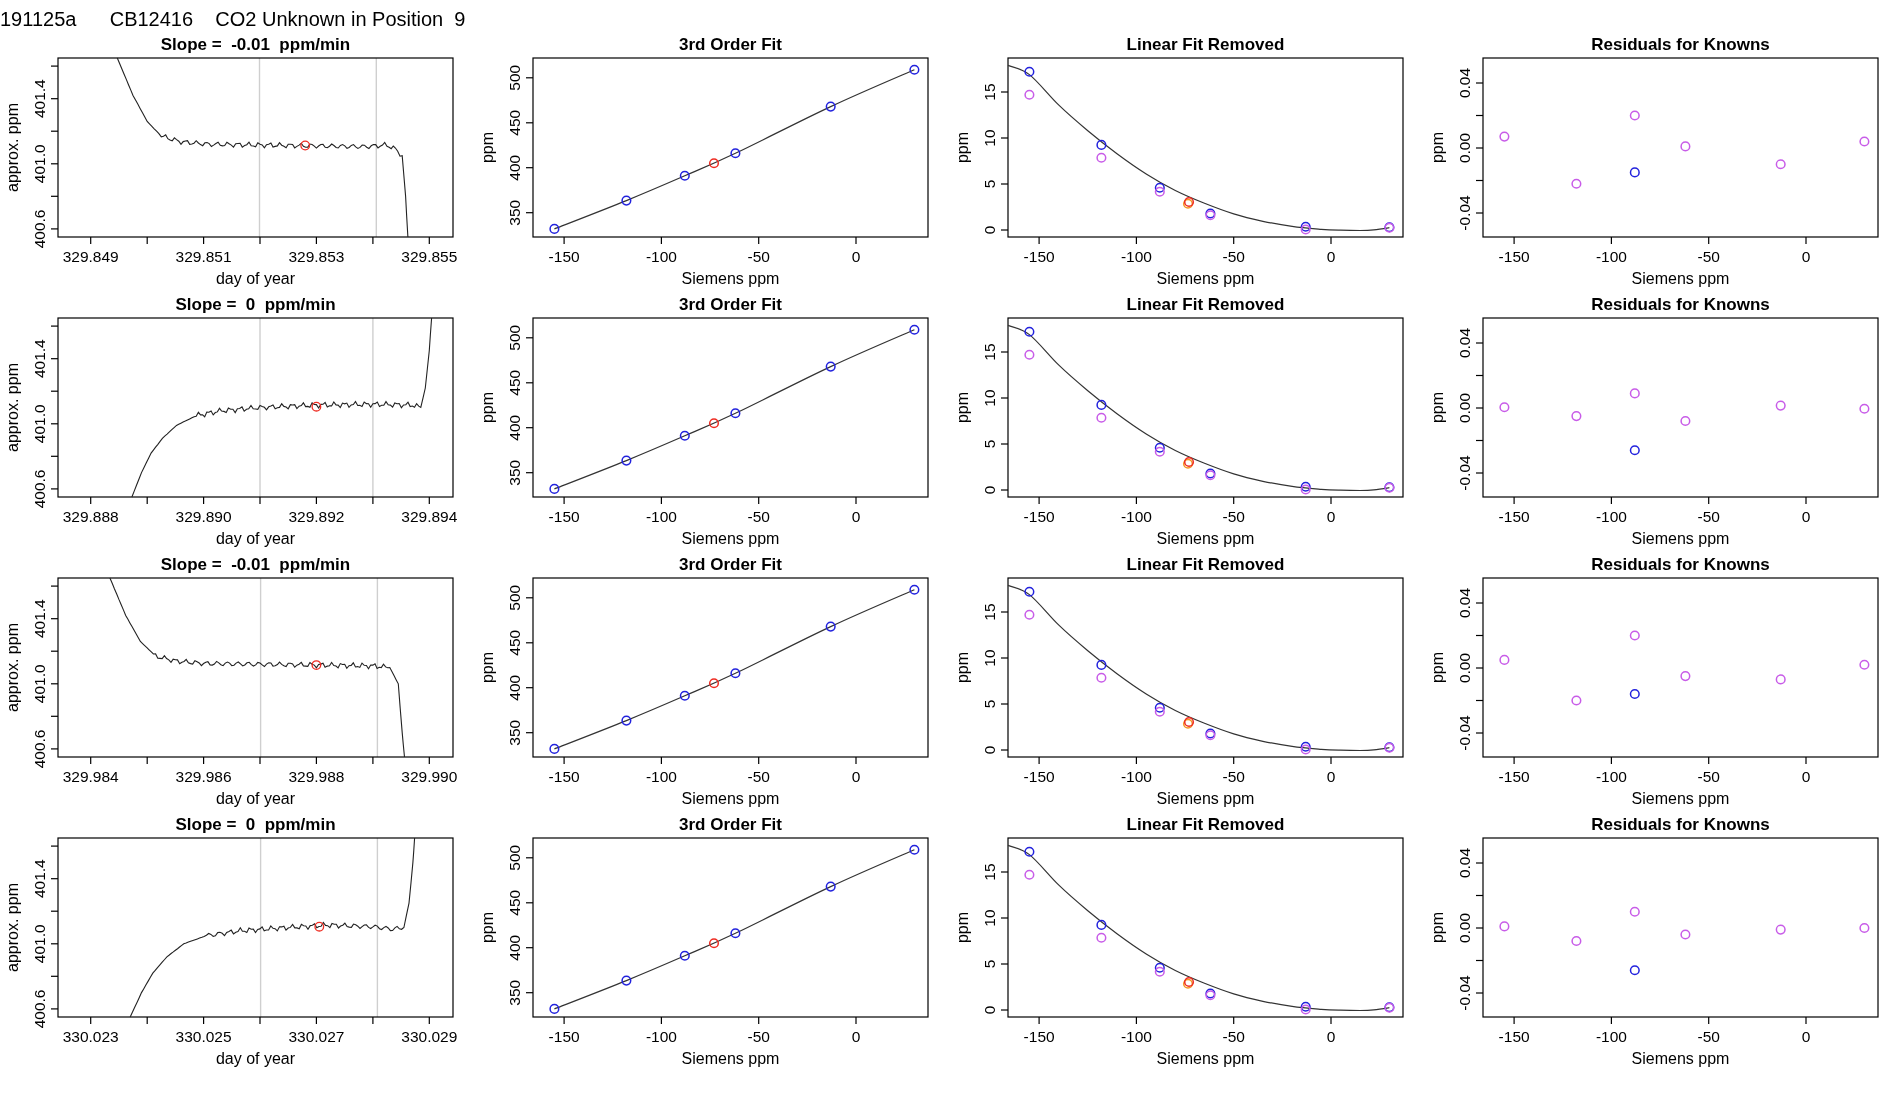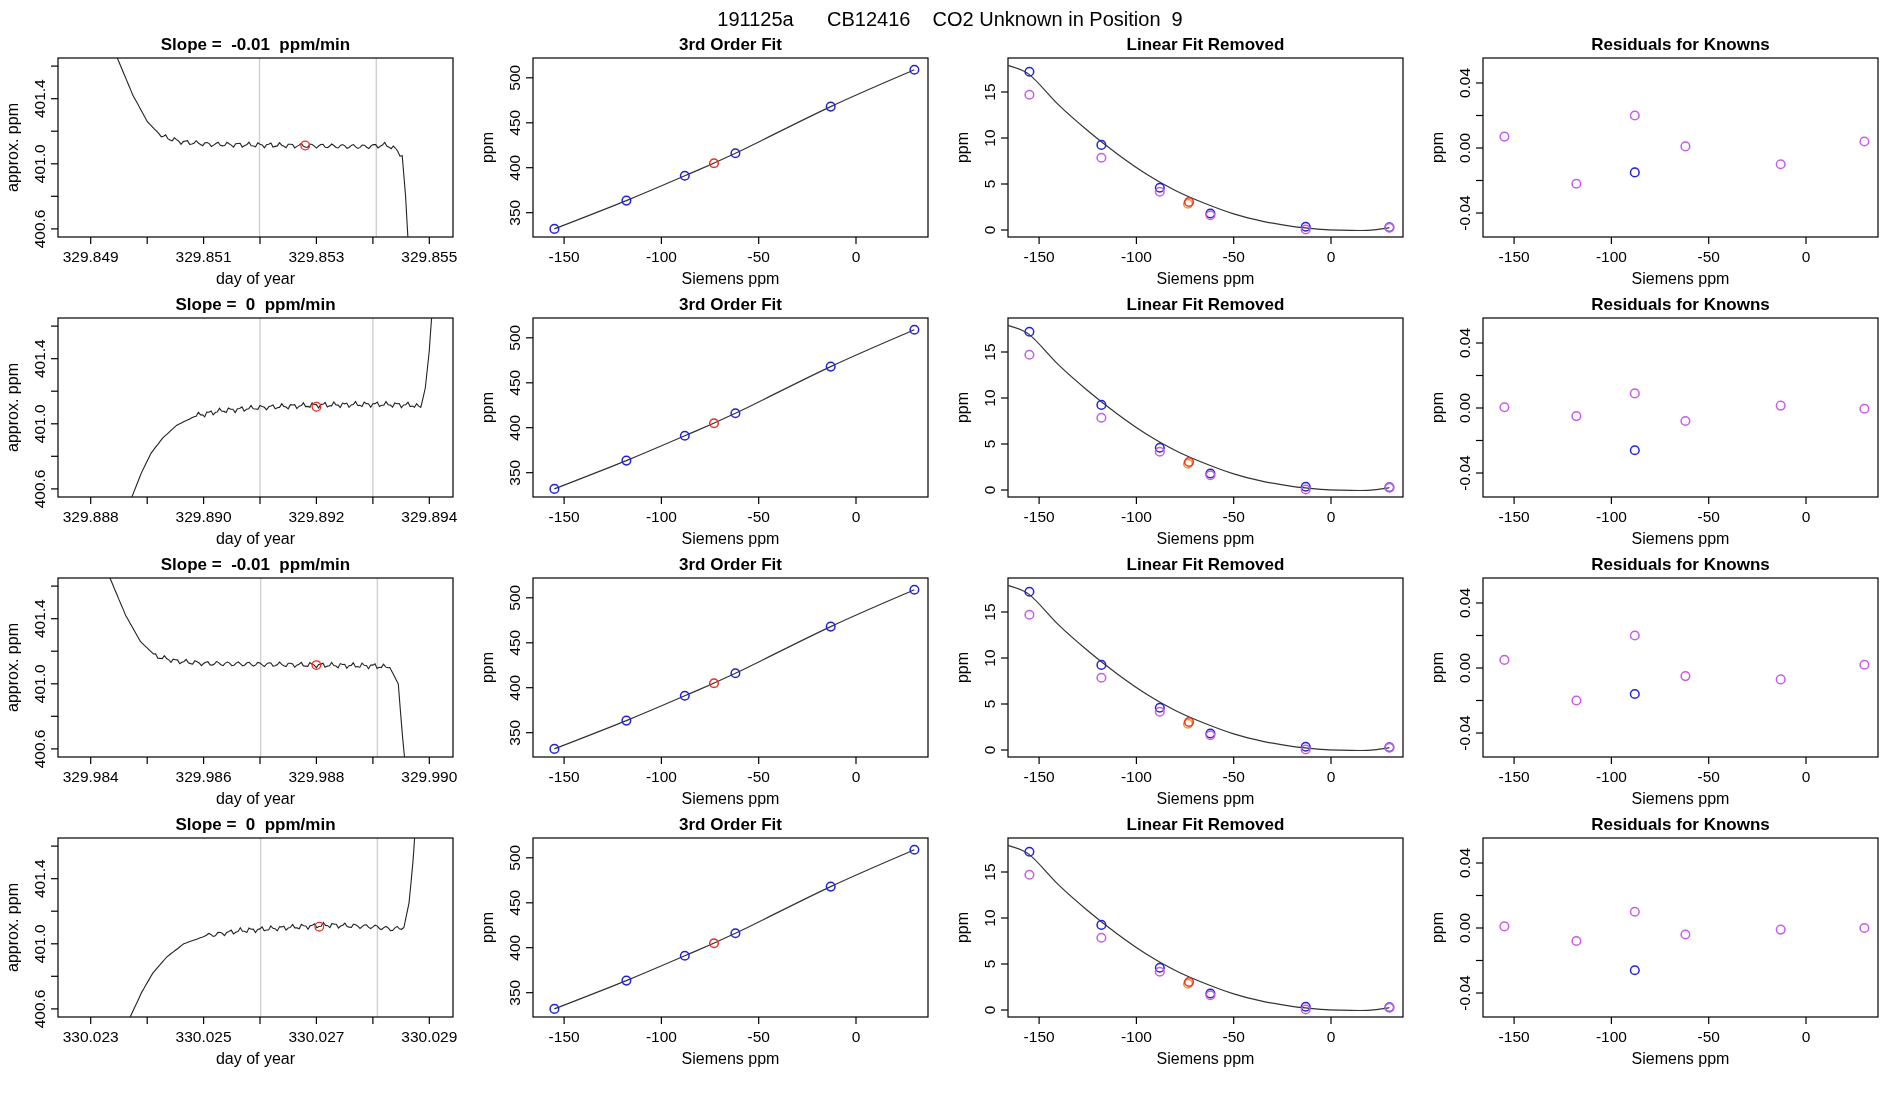--- a/index.html
+++ b/index.html
@@ -1,18 +1,18 @@
 <!DOCTYPE html>
 <html><head>
 <meta charset="utf-8">
 <style>
   html,body{margin:0;padding:0;background:#ffffff;}
   body{width:1900px;height:1100px;overflow:hidden;}
   #figure{position:relative;width:1900px;height:1100px;font-family:"Liberation Sans",sans-serif;background:#fff;}
-  #figure-title{position:absolute;top:8px;left:0;width:100%;text-align:center;font-size:20px;color:#000;white-space:pre;}
+  #figure-title{position:absolute;top:8px;left:0;width:100%;font-size:20px;color:#000;white-space:pre;}
   #plot-grid svg{position:absolute;}
   svg text{font-family:"Liberation Sans",sans-serif;fill:#000;white-space:pre;}
   .ptitle{font-weight:bold;font-size:17px;}
   .tick{font-size:15.5px;}
   .alab{font-size:16px;}
 </style>
 </head>
 <body>
 
 <div id="figure">

